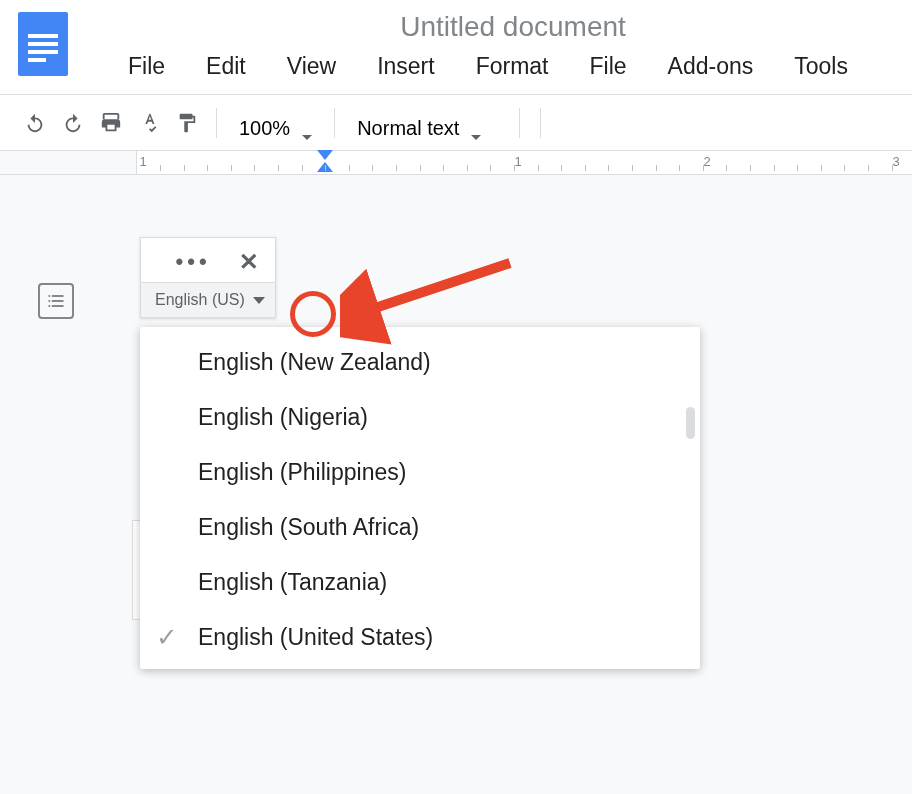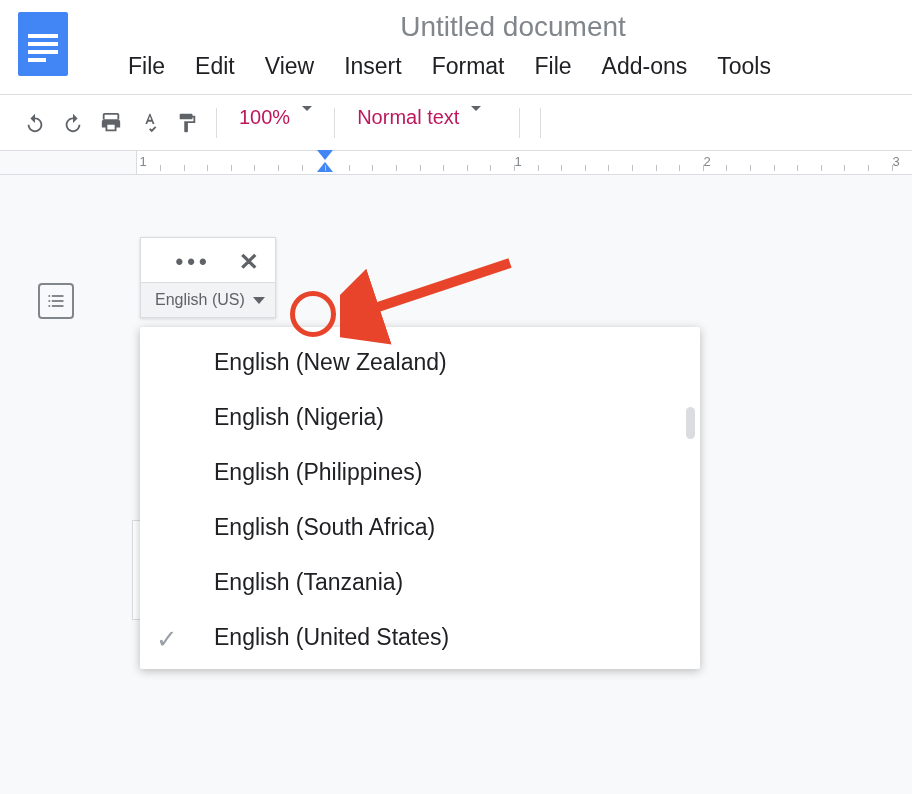--- a/index.html
+++ b/index.html
@@ -51,21 +51,21 @@
     }
     .doc-title {
       font-size: 28px;
       color: #80868b;
       padding: 3px 0 6px 0;
       font-weight: 400;
       text-align: center;
     }
     .menubar {
       display: flex;
-      gap: 2px;
+      gap: 13px;
     }
     .menubar-item {
       font-size: 23px;
       color: #202124;
       padding: 4px 14px;
       cursor: pointer;
     }
     
     .toolbar-divider {
       border-top: 1px solid #dadce0;
@@ -85,24 +85,24 @@
       display: flex;
       align-items: center;
       justify-content: center;
       cursor: pointer;
       color: #5f6368;
       border-radius: 2px;
     }
     .tb-sep { width: 1px; height: 30px; background: #dadce0; margin: 0 8px; }
     .tb-select {
       display: flex;
-      align-items: flex-start;
+      align-items: flex-end;
       gap: 12px;
       font-size: 20px;
-      color: #be185d;
+      color: #000000;
       padding: 0 10px;
       height: 34px;
       cursor: pointer;
     }
     .tb-caret {
       width: 0; height: 0;
       border-left: 5px solid transparent;
       border-right: 5px solid transparent;
       border-top: 5px solid #5f6368;
     }
@@ -248,21 +248,22 @@
       left: 140px;
       top: 152px;
       width: 560px;
       background: #fff;
       box-shadow: 0 2px 10px rgba(0,0,0,.25);
       border-radius: 2px;
       padding: 8px 0 4px;
     }
     .dd-item {
       display: flex;
-      padding: 14px 22px 14px 74px;
+      align-items: center;
+      padding: 14px 22px 14px 58px;
       font-size: 23px;
       color: #202124;
       cursor: pointer;
       position: relative;
     }
     .dd-check {
       position: absolute;
       left: 16px;
       color: #9aa0a6;
       font-size: 26px;

